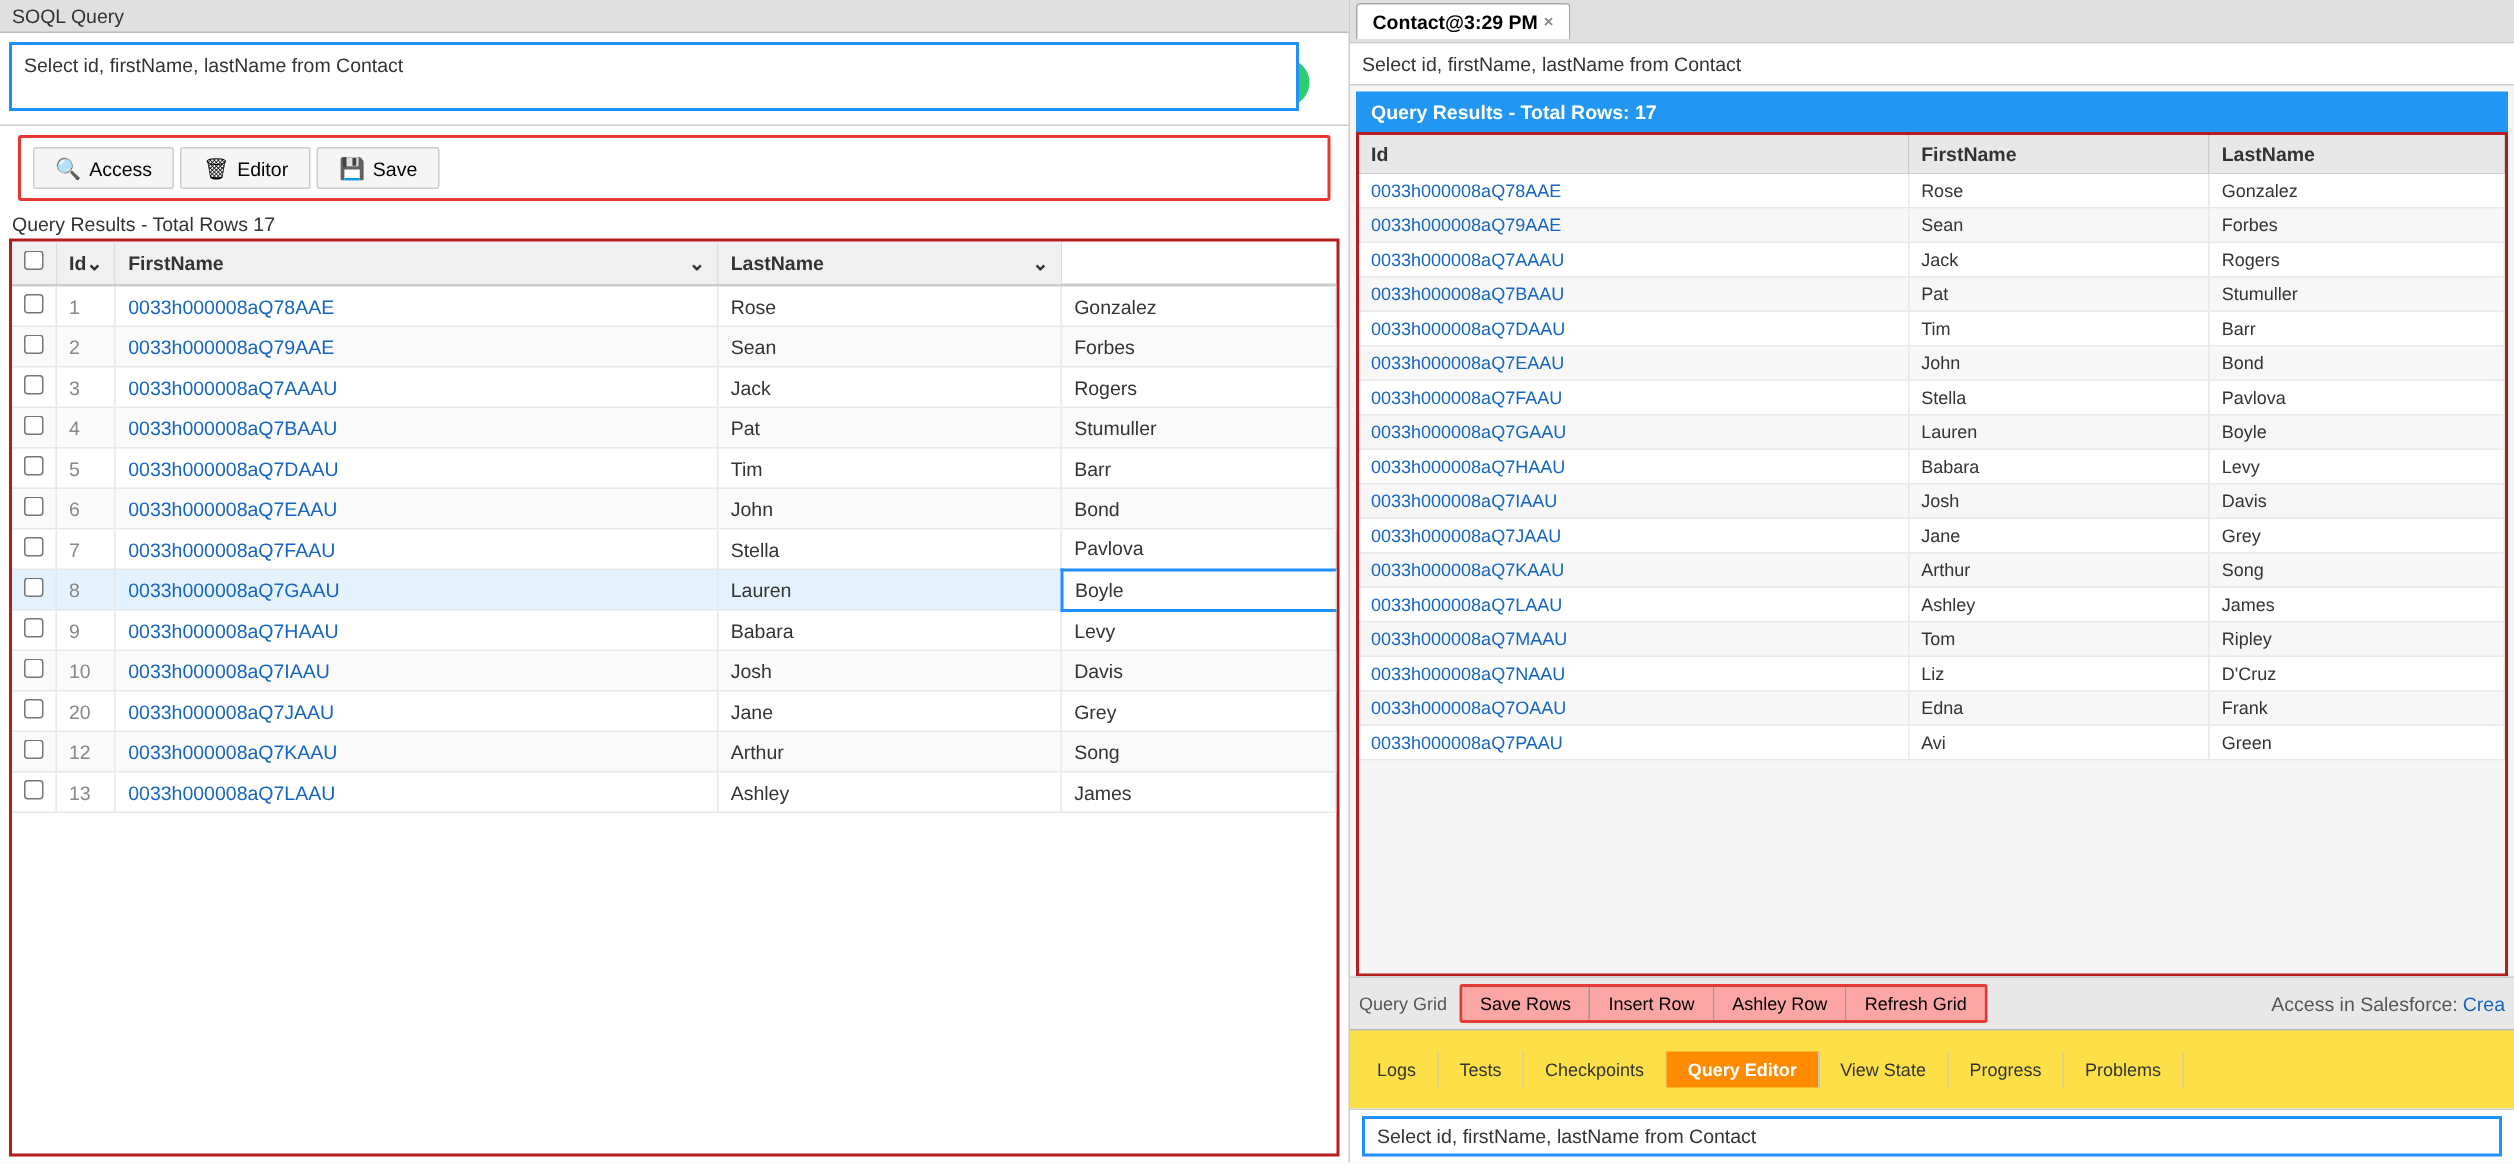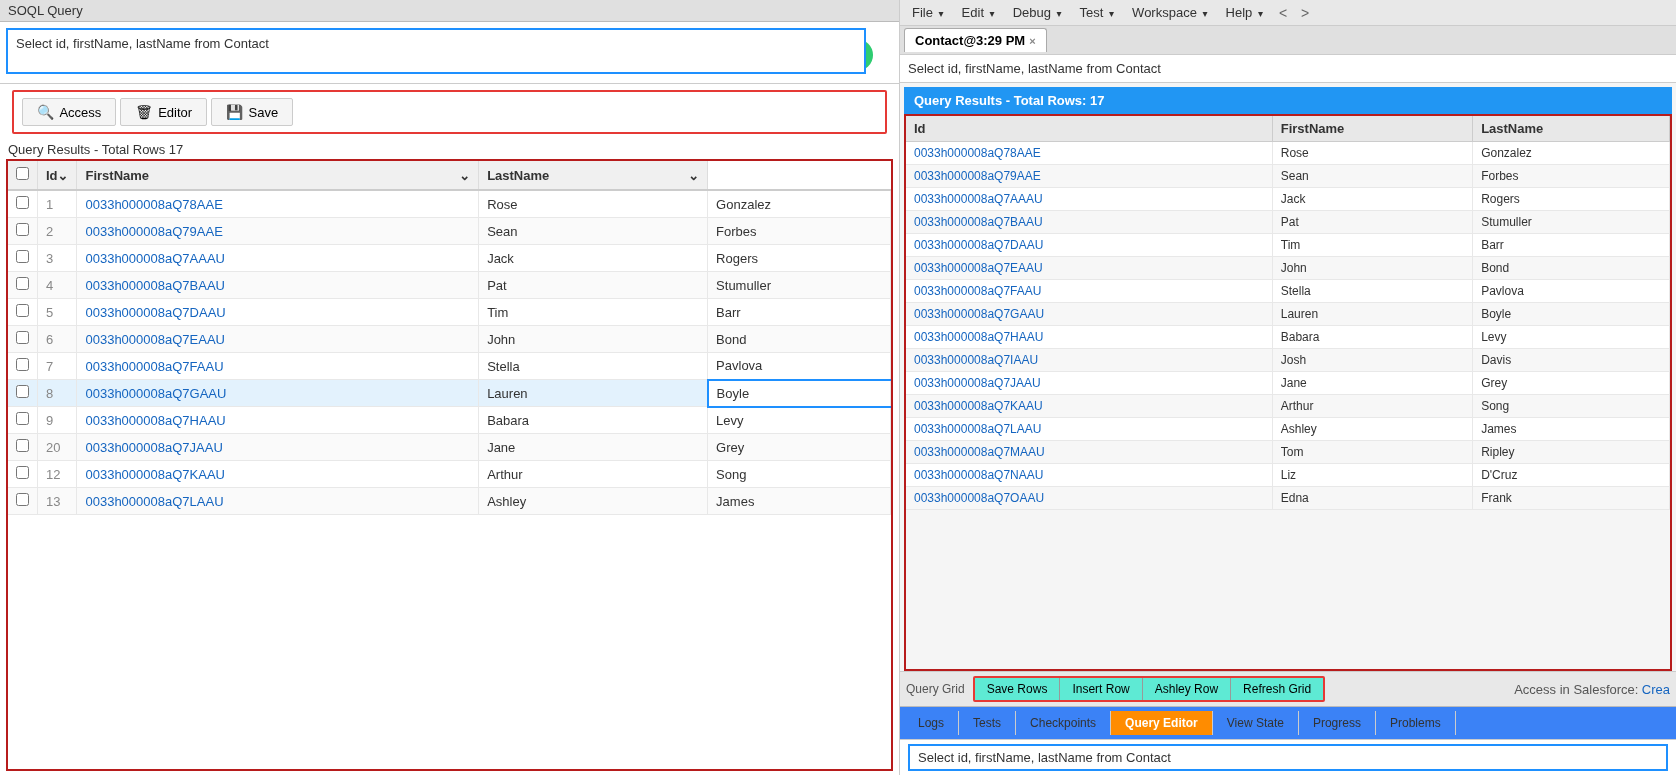--- a/index.html
+++ b/index.html
@@ -53,27 +53,27 @@
     .results-table thead tr { background: #e8e8e8; }
     .results-table thead th { padding: 5px 8px; text-align: left; font-weight: 600; border-right: 1px solid #ccc; border-bottom: 1px solid #ccc; color: #333; position: sticky; top: 0; background: #e8e8e8; }
     .results-table tbody tr { border-bottom: 1px solid #e8e8e8; }
     .results-table tbody tr:nth-child(odd) { background: #fff; }
     .results-table tbody tr:nth-child(even) { background: #f7f7f7; }
     .results-table tbody td { padding: 4px 8px; border-right: 1px solid #e8e8e8; color: #333; font-size: 12px; }
     .results-table tbody td.id-cell { color: #1565c0; }
 
     .bottom-toolbar { display: flex; align-items: center; padding: 4px 6px; background: #e8e8e8; border-top: 1px solid #ccc; gap: 4px; }
     .bottom-label { font-size: 12px; color: #555; margin-right: 4px; }
-    .bottom-btn { padding: 4px 12px; border: 1px solid #999; background: #5eead4; cursor: pointer; font-size: 12px; border-radius: 2px; }
+    .bottom-btn { padding: 4px 12px; border: 1px solid #999; background: #fca5a5; cursor: pointer; font-size: 12px; border-radius: 2px; }
     .bottom-btn-group { display: flex; border: 2px solid #e53935; border-radius: 2px; overflow: hidden; }
     .bottom-btn-group .bottom-btn { border: none; border-right: 1px solid #999; border-radius: 0; }
     .bottom-btn-group .bottom-btn:last-child { border-right: none; }
     .access-label { margin-left: auto; font-size: 12px; color: #555; }
 
-    .bottom-tabs { display: flex; align-items: center; background: #3b82f6; border-top: 1px solid #bbb; padding: 4px 4px; }
+    .bottom-tabs { display: flex; align-items: center; background: #fde047; border-top: 1px solid #bbb; padding: 14px 4px; }
     .btab { padding: 5px 14px; font-size: 12px; cursor: pointer; border-right: 1px solid #ccc; color: #333; }
     .btab.active { background: #ff8c00; color: #fff; font-weight: 700; }
 
     .bottom-query-input { padding: 4px 8px; background: #fff; border-top: 1px solid #ccc; }
     .bottom-query-box { width: 100%; border: 2px solid #1e90ff; padding: 4px 8px; font-size: 13px; color: #333; outline: none; }
   </style>
 </head>
 <body>
 
 <div class="left-panel">
@@ -188,20 +188,27 @@
   </tr>
             <tr>
     <td class="checkbox-cell"><input type="checkbox" style=""></td>
     <td class="row-num">9</td>
     <td class="id-cell">0033h000008aQ7HAAU</td>
     <td>Babara</td>
     <td class="">Levy</td>
   </tr>
             <tr>
     <td class="checkbox-cell"><input type="checkbox" style=""></td>
+    <td class="row-num">10</td>
+    <td class="id-cell">0033h000008aQ7IAAU</td>
+    <td>Josh</td>
+    <td class="">Davis</td>
+  </tr>
+            <tr>
+    <td class="checkbox-cell"><input type="checkbox" style=""></td>
     <td class="row-num">20</td>
     <td class="id-cell">0033h000008aQ7JAAU</td>
     <td>Jane</td>
     <td class="">Grey</td>
   </tr>
             <tr>
     <td class="checkbox-cell"><input type="checkbox" style=""></td>
     <td class="row-num">12</td>
     <td class="id-cell">0033h000008aQ7KAAU</td>
     <td>Arthur</td>
@@ -215,30 +222,20 @@
     <td class="">James</td>
   </tr>
           </tbody>
       </table>
     </div>
   </div>
 </div>
 
 <div class="right-panel">
 
-  <div class="right-menubar">
-    <span class="menu-item">File <span class="arrow">▾</span></span>
-    <span class="menu-item">Edit <span class="arrow">▾</span></span>
-    <span class="menu-item">Debug <span class="arrow">▾</span></span>
-    <span class="menu-item">Test <span class="arrow">▾</span></span>
-    <span class="menu-item">Workspace <span class="arrow">▾</span></span>
-    <span class="menu-item">Help <span class="arrow">▾</span></span>
-    <span class="nav-arrow">&lt;</span>
-    <span class="nav-arrow">&gt;</span>
-  </div>
 
   <div class="tab-bar">
     <div class="tab-item active">
       <span>Contact@3:29 PM</span>
       <span class="tab-close">×</span>
     </div>
   </div>
 
   <div class="query-text-area">
     <span>Select id, firstName, lastName from Contact</span>
@@ -331,20 +328,25 @@
             <tr>
     <td class="id-cell">0033h000008aQ7NAAU</td>
     <td>Liz</td>
     <td>D'Cruz</td>
   </tr>
             <tr>
     <td class="id-cell">0033h000008aQ7OAAU</td>
     <td>Edna</td>
     <td>Frank</td>
   </tr>
+            <tr>
+    <td class="id-cell">0033h000008aQ7PAAU</td>
+    <td>Avi</td>
+    <td>Green</td>
+  </tr>
           </tbody>
       </table>
     </div>
   </div>
 
   <div class="bottom-toolbar">
     <span class="bottom-label">Query Grid</span>
     <div class="bottom-btn-group">
       <button class="bottom-btn">Save Rows</button>
       <button class="bottom-btn">Insert Row</button>

